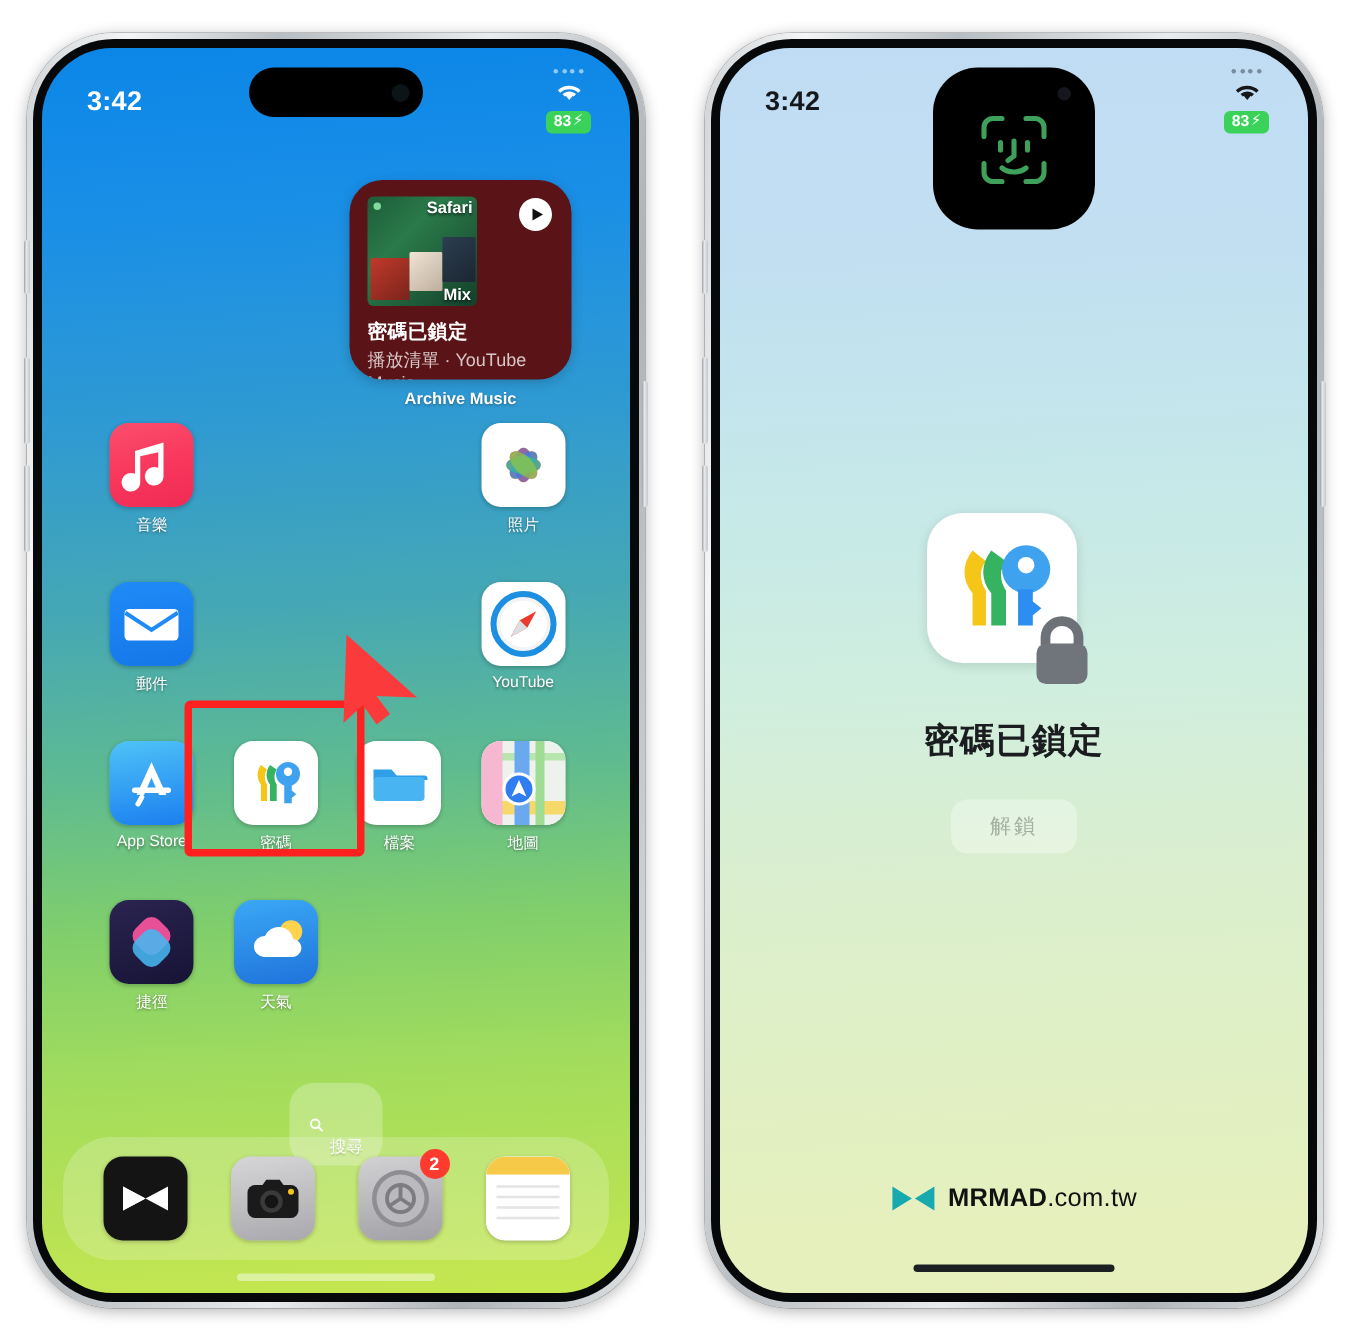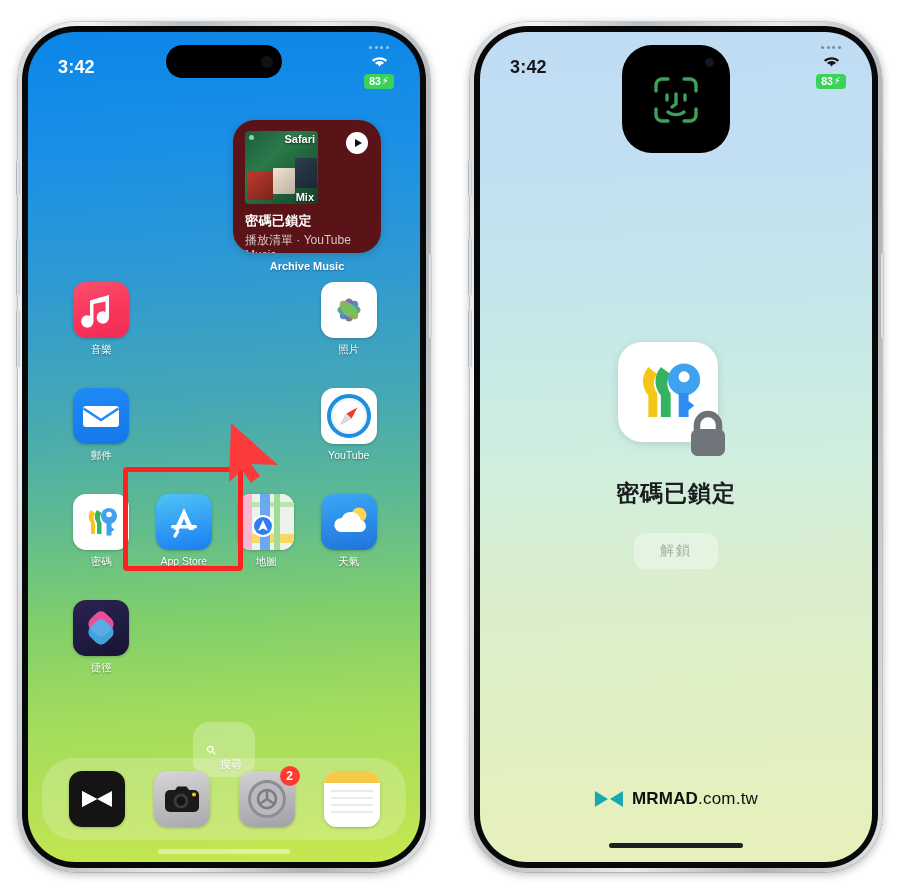--- a/index.html
+++ b/index.html
@@ -303,79 +303,88 @@
               <circle cx="28" cy="28" r="20" fill="none" stroke="#1d8fe0" stroke-width="4"></circle>
               <circle cx="28" cy="28" r="15.5" fill="#fff"></circle>
               <path d="M36.5 19.5 25.5 25.5 19.5 36.5 30.5 30.5z" fill="#ea3b2e"></path>
               <path d="M25.5 25.5 19.5 36.5 30.5 30.5z" fill="#dcdfe2"></path>
             </svg>
           </div>
           <div class="app-label">YouTube</div>
         </div>
 
         <div class="app">
+          <div class="icon ic-appstore">
+            <svg viewBox="0 0 56 56">
+              <path d="M28 14 38 36h-5l-5-11.5L23 36h-5z" fill="#fff"></path>
+              <rect x="15" y="31" width="26" height="3.6" rx="1.8" fill="#fff"></rect>
+              <path d="M21.5 37.5l-2.5 4.5" stroke="#fff" stroke-width="3.4" stroke-linecap="round"></path>
+            </svg>
+          </div>
+          <div class="app-label">App Store</div>
+        </div>
+
+        <div class="app">
           <div class="icon ic-pass">
             <svg viewBox="0 0 56 56">
               <path d="M18 16c-3 4-3 9 0 13v11h4V29c-2-3-2-7 0-10z" fill="#f5c518"></path>
               <path d="M24 16c-3 4-3 9 0 13v11h4.5V29c-2-3-2-7 0-10z" fill="#35b361"></path>
               <circle cx="36" cy="22" r="8" fill="#3fa2ef"></circle>
               <circle cx="36" cy="20.5" r="2.8" fill="#fff"></circle>
               <path d="M33.5 28.5h5v4.5l3 2.5-3 2.5v3.5h-5z" fill="#3fa2ef"></path>
             </svg>
           </div>
           <div class="app-label">密碼</div>
         </div>
 
         <div class="app">
-          <div class="icon ic-appstore">
-            <svg viewBox="0 0 56 56">
-              <path d="M28 14 38 36h-5l-5-11.5L23 36h-5z" fill="#fff"></path>
-              <rect x="15" y="31" width="26" height="3.6" rx="1.8" fill="#fff"></rect>
-              <path d="M21.5 37.5l-2.5 4.5" stroke="#fff" stroke-width="3.4" stroke-linecap="round"></path>
-            </svg>
-          </div>
-          <div class="app-label">App Store</div>
-        </div>
-
+          <div class="icon ic-files">
+            <svg viewBox="0 0 56 56">
+              <path d="M11 19h12l3.5 4H45a2 2 0 0 1 2 2v1H11z" fill="#2f9fe8"></path>
+              <rect x="11" y="24" width="34" height="16" rx="2.5" fill="#49b4f2"></rect>
+            </svg>
+          </div>
+          <div class="app-label">檔案</div>
+        </div>
 
         <div class="app">
           <div class="icon ic-maps">
             <svg viewBox="0 0 56 56">
               <rect width="56" height="56" fill="#eef2ec"></rect>
               <path d="M0 8h56v5H0z" fill="#b9e5b0"></path>
               <path d="M0 40h56v9H0z" fill="#f6d96a"></path>
               <path d="M0 0h14v56H0z" fill="#f6b8d0"></path>
               <path d="M36 0h6v56h-6z" fill="#9fdc94"></path>
               <rect x="22" y="0" width="10" height="56" fill="#6aa9f0"></rect>
               <circle cx="25" cy="32" r="11" fill="#fff"></circle>
               <circle cx="25" cy="32" r="9" fill="#2f7df0"></circle>
               <path d="M25 26l5 11-5-2.5-5 2.5z" fill="#fff"></path>
             </svg>
           </div>
           <div class="app-label">地圖</div>
         </div>
 
         <div class="app">
+          <div class="icon ic-short">
+            <svg viewBox="0 0 56 56">
+              <rect x="17" y="13" width="22" height="22" rx="7" transform="rotate(45 28 24)" fill="#f2539c" opacity=".95"></rect>
+              <rect x="17" y="21" width="22" height="22" rx="7" transform="rotate(45 28 32)" fill="#47b6f0" opacity=".88"></rect>
+            </svg>
+          </div>
+          <div class="app-label">捷徑</div>
+        </div>
+
+        <div class="app">
           <div class="icon ic-weather">
             <svg viewBox="0 0 56 56">
               <circle cx="38" cy="21" r="7.5" fill="#ffd34e"></circle>
               <path d="M20 38a7 7 0 0 1 .6-14 10 10 0 0 1 19 2 6 6 0 0 1-1.4 12z" fill="#fff"></path>
             </svg>
           </div>
           <div class="app-label">天氣</div>
-        </div>
-
-        <div class="app">
-          <div class="icon ic-short">
-            <svg viewBox="0 0 56 56">
-              <rect x="17" y="13" width="22" height="22" rx="7" transform="rotate(45 28 24)" fill="#f2539c" opacity=".95"></rect>
-              <rect x="17" y="21" width="22" height="22" rx="7" transform="rotate(45 28 32)" fill="#47b6f0" opacity=".88"></rect>
-            </svg>
-          </div>
-          <div class="app-label">捷徑</div>
         </div>
 
       </div>
 
       <div class="search-pill" style="top:690px;">
         <svg width="10" height="10" viewBox="0 0 12 12">
           <circle cx="5" cy="5" r="3.4" fill="none" stroke="#fff" stroke-width="1.5"></circle>
           <path d="M7.6 7.6 L10.5 10.5" stroke="#fff" stroke-width="1.5" stroke-linecap="round"></path>
         </svg>
         <span>搜尋</span>

